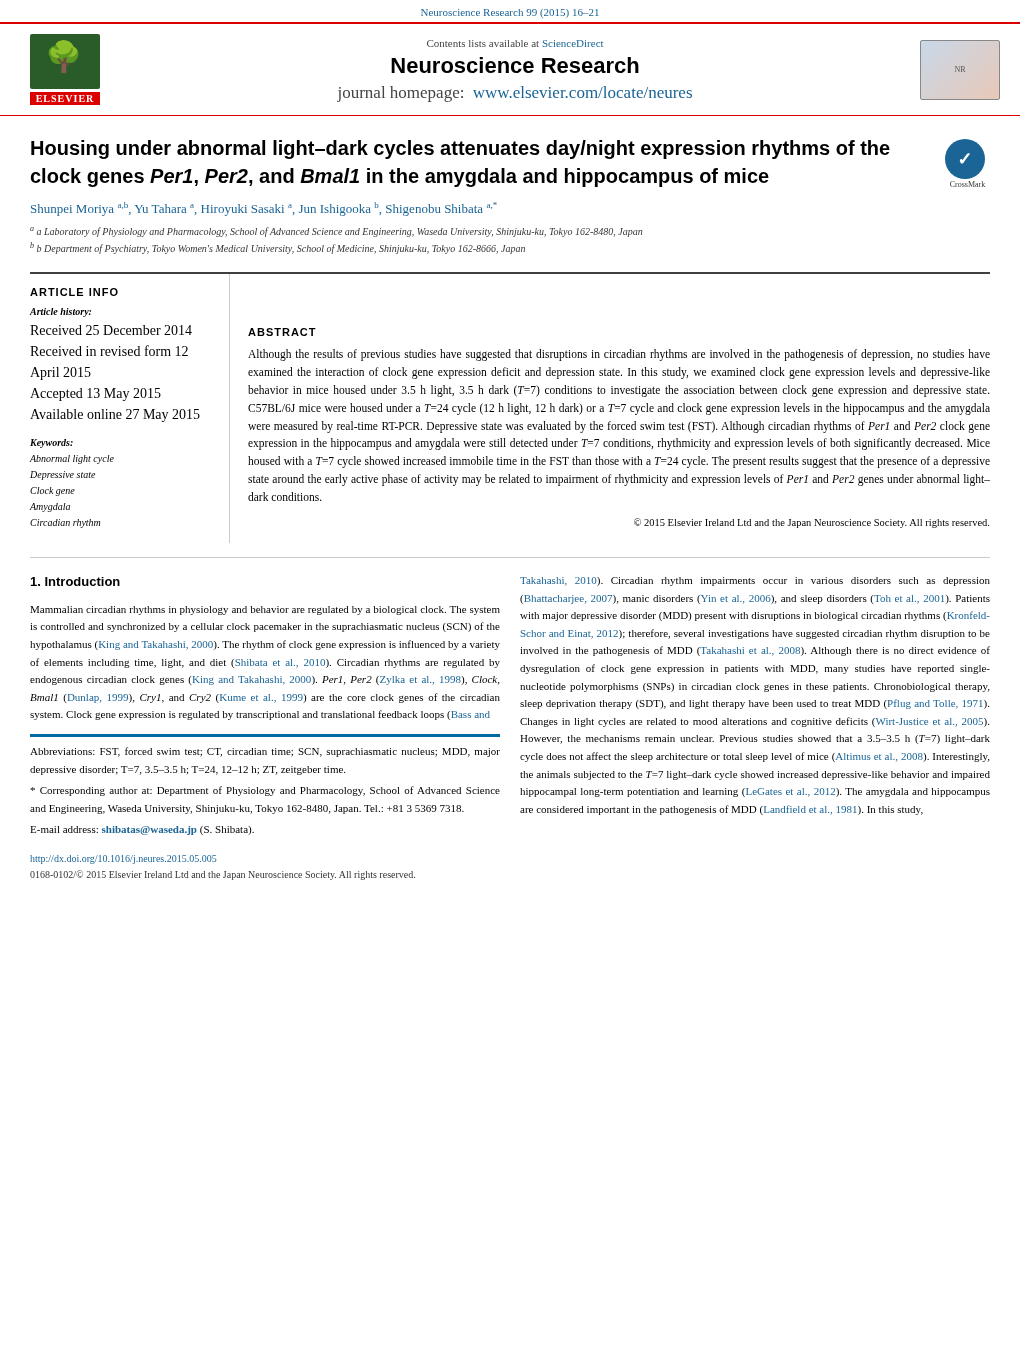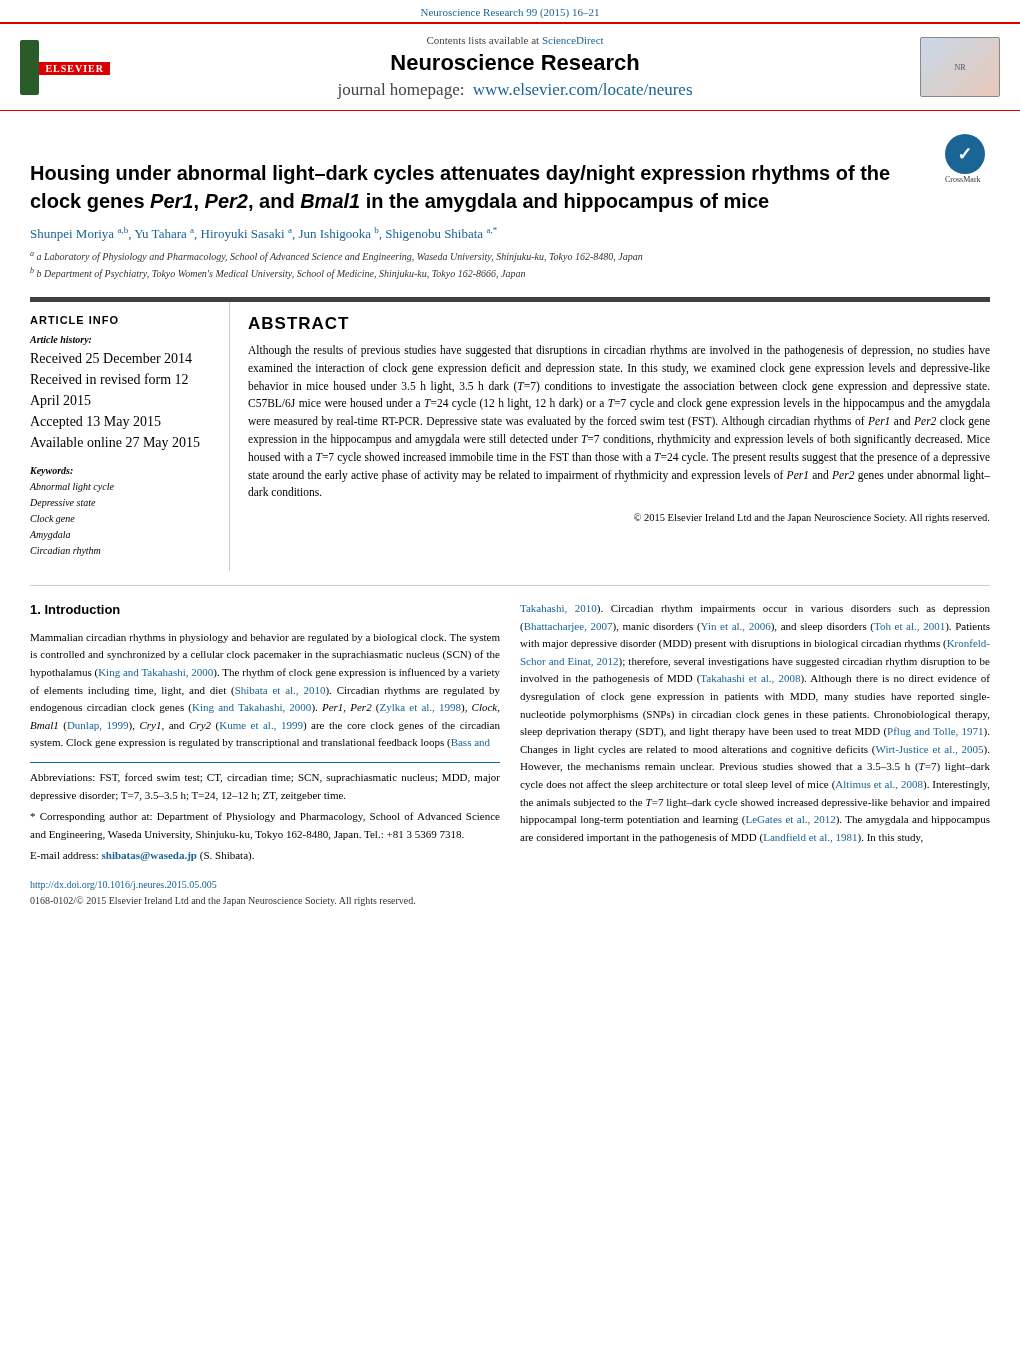--- a/index.html
+++ b/index.html
@@ -22,21 +22,21 @@
       display: flex;
       align-items: center;
       justify-content: space-between;
       border-top: 2px solid #d00;
       border-bottom: 1px solid #d00;
       padding: 10px 20px;
     }
     .elsevier-logo {
       width: 90px;
       display: flex;
-      flex-direction: row;
+      flex-direction: column;
       align-items: center;
     }
     .elsevier-logo .tree-img {
       width: 70px;
       height: 55px;
       background: #2a5c2a;
       border-radius: 2px;
       position: relative;
       overflow: hidden;
     }
@@ -99,21 +99,20 @@
       align-items: flex-start;
       margin-bottom: 10px;
     }
     .article-title {
       flex: 1;
       font-size: 20px;
       font-weight: bold;
       line-height: 1.4;
       color: #000;
       font-family: Arial, sans-serif;
-      margin-top: 30px;
     }
     .article-title em { font-style: italic; }
     .crossmark {
       width: 45px;
       height: 45px;
       margin-left: 15px;
       margin-top: 5px;
       flex-shrink: 0;
     }
     .crossmark-inner {
@@ -138,22 +137,23 @@
       font-size: 10px;
       color: #333;
       line-height: 1.5;
       margin-bottom: 16px;
       font-style: italic;
     }
     .affiliations sup { font-size: 8px; }
     .two-col {
       display: flex;
       gap: 0;
-      border-top: 5px solid #404040;
+      border-top: 2px solid #404040;
       margin-top: 10px;
+      align-items: flex-end;
     }
     .article-info {
       width: 200px;
       flex-shrink: 0;
       border-right: 1px solid #ccc;
       padding: 12px 12px 12px 0;
       font-size: 11px;
     }
     .article-info h4 {
       font-size: 11px;
@@ -177,21 +177,21 @@
     .article-info .keywords-list {
       font-size: 10px;
       line-height: 1.6;
       font-style: italic;
     }
     .abstract-section {
       flex: 1;
       padding: 12px 0 12px 18px;
     }
     .abstract-section h4 {
-      font-size: 17px;
+      font-size: 11px;
       font-weight: bold;
       letter-spacing: 1px;
       margin-bottom: 8px;
       font-family: Arial, sans-serif;
     }
     .abstract-section p {
       font-size: 11.5px;
       line-height: 1.55;
       color: #000;
       text-align: justify;
@@ -230,21 +230,21 @@
       margin-bottom: 8px;
       font-size: 11px;
       line-height: 1.6;
     }
     .body-col a, .body-col .ref-link {
       color: #1a6496;
       text-decoration: none;
     }
     .body-col em { font-style: italic; }
     .footnote-section {
-      border-top: 1px solid #0369a1;
+      border-top: 3px solid #0369a1;
       margin-top: 10px;
       padding-top: 6px;
       font-size: 10px;
       line-height: 1.5;
       color: #000;
     }
     .footnote-section p { margin-bottom: 4px; }
     .footnote-section a { color: #1a6496; text-decoration: none; font-weight: bold; }
     .bottom-links {
       margin-top: 12px;
@@ -287,21 +287,21 @@
 </div>
 
 <div class="main-content">
 
   <div class="article-title-section">
     <div class="article-title">
       Housing under abnormal light–dark cycles attenuates day/night expression rhythms of the clock genes <em>Per1</em>, <em>Per2</em>, and <em>Bmal1</em> in the amygdala and hippocampus of mice
     </div>
     <div class="crossmark">
       <div class="crossmark-inner">✓</div>
-      <div style="font-size:8px;color:#333;margin-top:1px;">CrossMark</div>
+      <div style="font-size:8px;text-align:center;color:#333;margin-top:1px;">CrossMark</div>
     </div>
   </div>
 
   <div class="authors">
     Shunpei Moriya <sup>a,b</sup>, Yu Tahara <sup>a</sup>, Hiroyuki Sasaki <sup>a</sup>, Jun Ishigooka <sup>b</sup>, Shigenobu Shibata <sup>a,*</sup>
   </div>
 
   <div class="affiliations">
     <sup>a</sup> <span>a Laboratory of Physiology and Pharmacology, School of Advanced Science and Engineering, Waseda University, Shinjuku-ku, Tokyo 162-8480, Japan</span><br>
     <sup>b</sup> <span>b Department of Psychiatry, Tokyo Women's Medical University, School of Medicine, Shinjuku-ku, Tokyo 162-8666, Japan</span>

